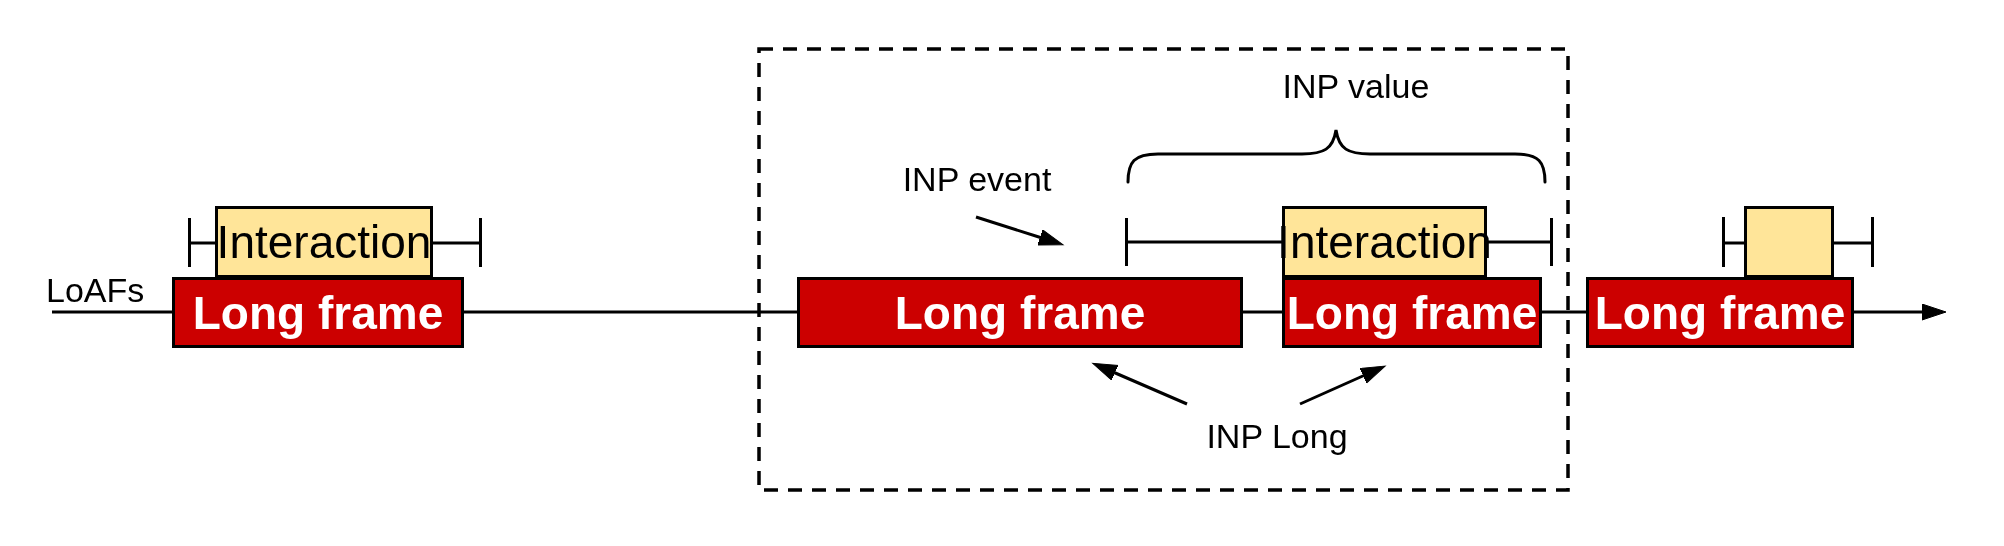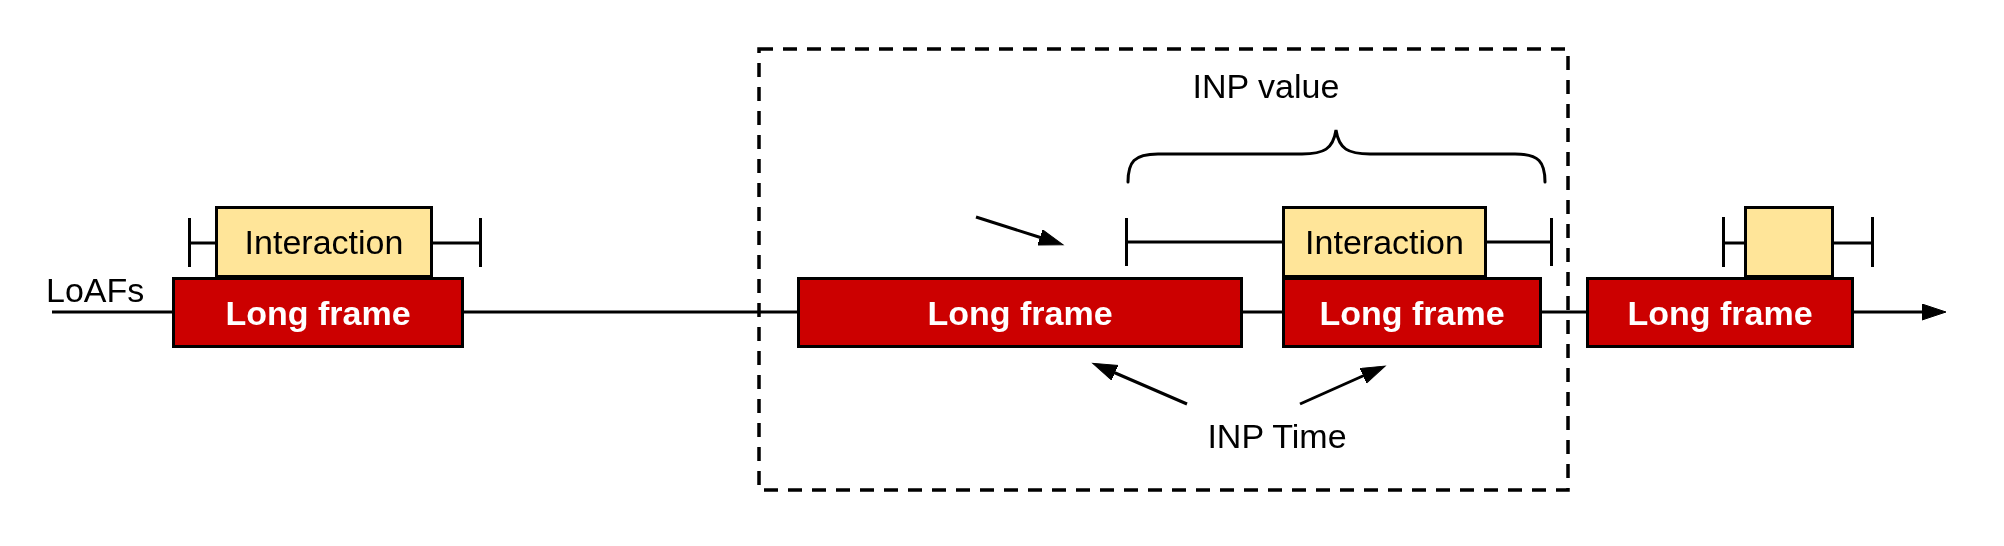--- a/index.html
+++ b/index.html
@@ -10,41 +10,41 @@
     font-family:"Liberation Sans", sans-serif;
     overflow:hidden;
   }
   .layer{position:absolute;left:0;top:0;}
   svg line, svg path, svg rect{stroke:var(--stroke,#000);}
   .box{
     position:absolute;
     box-sizing:border-box;
     border:3px solid var(--stroke,#000);
     display:flex;align-items:center;justify-content:center;
-    font-size:34px;line-height:1;
+    font-size:46px;line-height:1;
     white-space:nowrap;
   }
   .red{background:var(--long_frame_fill,#c00);color:var(--long_frame_text,#fff);font-weight:bold;}
   .yellow{background:var(--interaction_fill,#ffe599);color:var(--label_text,#000);}
   .r1{left:172px;top:277px;width:292px;height:71px;}
   .r2{left:797px;top:277px;width:446px;height:71px;}
   .r3{left:1282px;top:277px;width:260px;height:71px;}
   .r4{left:1586px;top:277px;width:268px;height:71px;}
   .y1{left:215px;top:206px;width:218px;height:72px;}
   .y2{left:1282px;top:206px;width:205px;height:72px;}
   .y3{left:1744px;top:206px;width:90px;height:72px;}
   .label{
     position:absolute;
     font-size:34px;line-height:1;
     color:var(--label_text,#000);
     white-space:nowrap;
   }
   .lbl-time{left:46px;top:273px;}
   .lbl-inp-event{left:877px;top:162px;width:200px;text-align:center;}
-  .lbl-inp-value{left:1166px;top:69px;width:200px;text-align:center;}
+  .lbl-inp-value{left:1256px;top:69px;width:200px;text-align:center;}
   .lbl-inp-loafs{left:1167px;top:419px;width:220px;text-align:center;}
 </style>
 </head>
 <body>
 
 <div class="canvas">
 
   <svg class="layer" width="2004" height="546" viewBox="0 0 2004 546">
     <defs>
       <marker id="arrow" markerUnits="userSpaceOnUse" markerWidth="28" markerHeight="20" refX="2" refY="8" orient="auto">
@@ -110,16 +110,17 @@
   </div>
 
   <div class="box red r4">
     <span>Long frame</span>
   </div>
   <div class="box yellow y3">
     <span></span>
   </div>
 
   <div class="label lbl-time">LoAFs</div>
+  <div class="label lbl-inp-event">INP event</div>
   <div class="label lbl-inp-value">INP value</div>
-  <div class="label lbl-inp-loafs">INP Time</div>
+  <div class="label lbl-inp-loafs">INP Long</div>
 
 </div>
 
 </body></html>

